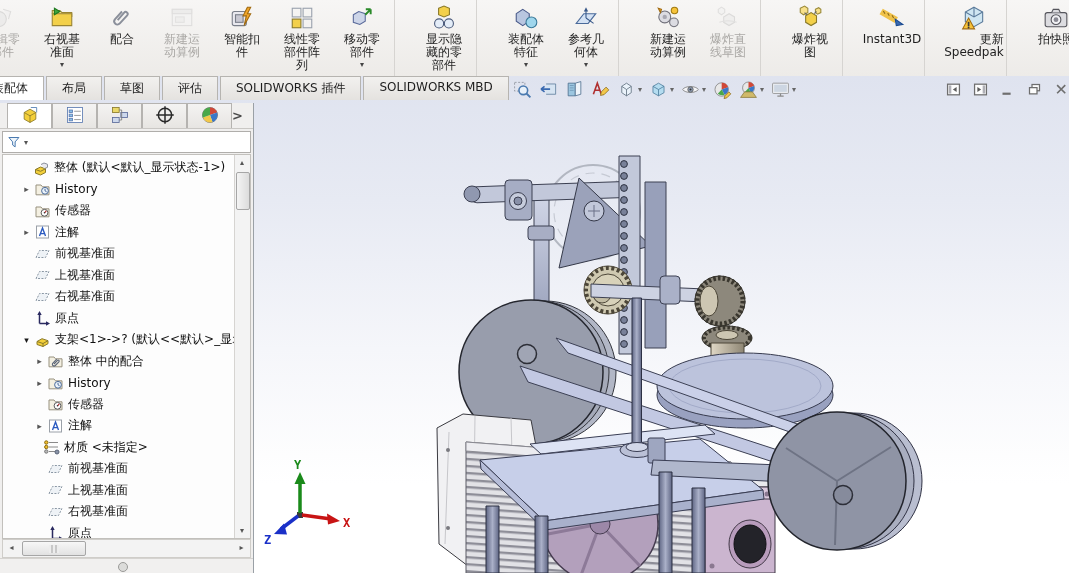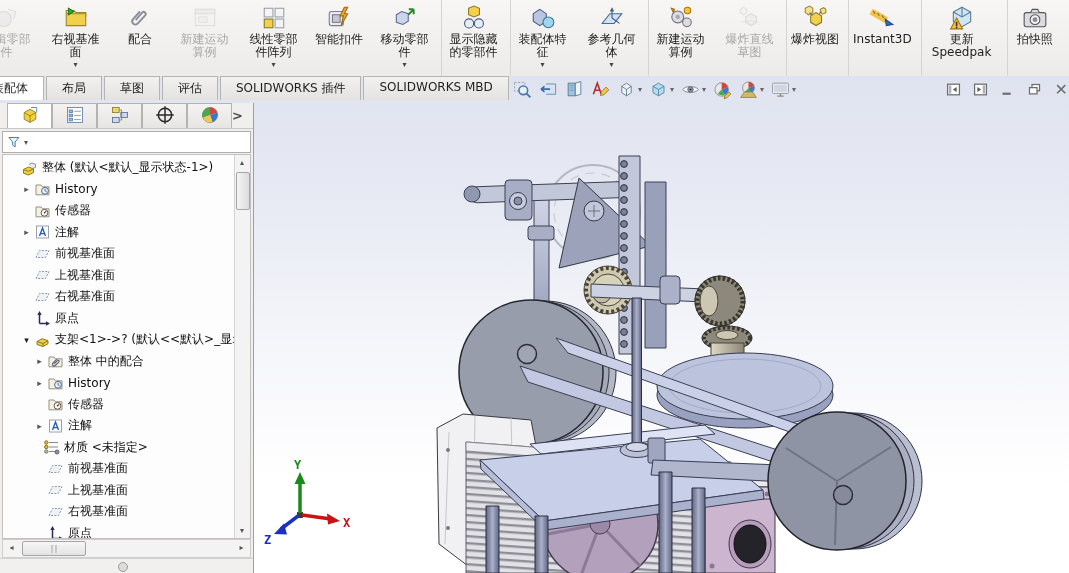--- a/index.html
+++ b/index.html
@@ -6,27 +6,27 @@
   body{width:1069px;height:573px;overflow:hidden;
        font-family:"DejaVu Sans","Liberation Sans",sans-serif;font-size:12px;color:#1e1e1e;}
   .app{position:relative;width:1069px;height:573px;overflow:hidden;background:#f0efed;}
 
   
   .toolbar{position:absolute;top:0;left:0;width:1069px;height:76px;
            background:linear-gradient(#f7f6f5,#edebe8);border-bottom:1px solid #cfcdca;
            display:flex;align-items:stretch;overflow:hidden;}
   .tbtn{display:flex;flex-direction:column;align-items:center;justify-content:flex-start;
         padding:5px 7px 1px;min-width:46px;position:relative;}
-  .tbtn.sep{border-left:1px solid #d6d4d1;margin-left:2px;padding-left:4px;}
+  .tbtn.sep{border-left:1px solid #d6d4d1;margin-left:2px;padding-left:26px;}
   .tbtn.partial{margin-left:-28px;}
   .ticon{width:26px;height:26px;flex:none;}
   .ticon svg{width:100%;height:100%;}
   .tbtn .lbl{font-size:12px;line-height:13px;text-align:center;max-width:55px;
              margin-top:2px;word-break:break-all;}
-  .tbtn.wide .lbl{max-width:72px;word-break:normal;}
+  .tbtn.wide .lbl{max-width:72px;word-break:normal;text-align:right;}
   .tbtn .dd{display:none;font-size:8px;color:#444;line-height:8px;margin-top:2px;}
   .tbtn.dropdown .dd{display:block;}
   .tbtn.disabled .lbl{color:#aaa8a5;}
   .tbtn.disabled .ticon{opacity:.38;filter:grayscale(1);}
 
   
   .content{position:absolute;top:76px;left:0;width:1069px;height:497px;
            background:linear-gradient(180deg,#dfe3ef 0%,#e7eaf3 25%,#f5f6fa 55%,#ffffff 82%);}
   .model-svg{position:absolute;left:253px;top:22px;z-index:1;}
 
@@ -121,38 +121,38 @@
       </div>
       <div class="tbtn disabled">
         <span class="ticon"><svg viewBox="0 0 24 24" width="100%" height="100%">
             <rect x="3" y="4" width="18" height="15" fill="#f2f2f2" stroke="#bdbdbd"></rect>
             <rect x="3" y="4" width="18" height="4" fill="#e0e0e0" stroke="#bdbdbd"></rect>
             <rect x="6" y="11" width="8" height="5" fill="#e6e6e6" stroke="#c8c8c8"></rect>
           </svg></span>
         <span class="lbl">新建运动算例</span>
 
       </div>
+      <div class="tbtn">
+        <span class="ticon"><svg viewBox="0 0 24 24" width="100%" height="100%">
+            <rect x="3" y="6" width="13" height="13" rx="2" fill="#e9e9ef" stroke="#7a7f8a"></rect>
+            <rect x="6" y="9" width="7" height="7" fill="#c8c8d2" stroke="#7a7f8a"></rect>
+            <path d="M17 2l-4 8h3l-2 9 6-11h-3l3-6z" fill="#f2a62a" stroke="#a06a10"></path>
+          </svg></span>
+        <span class="lbl">智能扣件</span>
+
+      </div>
       <div class="tbtn dropdown">
         <span class="ticon"><svg viewBox="0 0 24 24" width="100%" height="100%">
             <rect x="3" y="13" width="8" height="8" fill="#f3d04a" stroke="#8a7a2a"></rect>
             <rect x="13" y="13" width="8" height="8" fill="none" stroke="#98a0ac"></rect>
             <rect x="3" y="3" width="8" height="8" fill="none" stroke="#98a0ac"></rect>
             <rect x="13" y="3" width="8" height="8" fill="none" stroke="#98a0ac"></rect>
           </svg></span>
         <span class="lbl">线性零部件阵列</span>
         <span class="dd">▾</span>
-      </div>
-      <div class="tbtn">
-        <span class="ticon"><svg viewBox="0 0 24 24" width="100%" height="100%">
-            <rect x="3" y="6" width="13" height="13" rx="2" fill="#e9e9ef" stroke="#7a7f8a"></rect>
-            <rect x="6" y="9" width="7" height="7" fill="#c8c8d2" stroke="#7a7f8a"></rect>
-            <path d="M17 2l-4 8h3l-2 9 6-11h-3l3-6z" fill="#f2a62a" stroke="#a06a10"></path>
-          </svg></span>
-        <span class="lbl">智能扣件</span>
-
       </div>
       <div class="tbtn dropdown">
         <span class="ticon"><svg viewBox="0 0 24 24" width="100%" height="100%">
             <path d="M4 9l5-3 6 2v7l-5 3-6-2z" fill="#cdd5e8" stroke="#5a6a9a"></path>
             <path d="M15 9l5-5m0 0h-4.5M20 4v4.5" stroke="#2a8a2a" stroke-width="1.8" fill="none"></path>
           </svg></span>
         <span class="lbl">移动零部件</span>
         <span class="dd">▾</span>
       </div>
       <div class="tbtn sep">
@@ -565,21 +565,21 @@
         <span class="pexpand">&gt;</span>
       </div>
       <div class="filter-row">
         <span class="ficon"><svg viewBox="0 0 24 24" width="100%" height="100%">
               <path d="M3 4h16l-6 7v8l-4-3v-5z" fill="#eef5fb" stroke="#4a7ab0" stroke-width="1.6"></path>
             </svg></span>
         <span class="fdd">▾</span>
       </div>
       <div class="tree">
         <div class="tree-rows">
-          <div class="trow" style="padding-left: 4px;">
+          <div class="trow" style="padding-left: 16px;">
               <span class="arr"></span>
               <span class="ticon16"><svg viewBox="0 0 16 16" width="100%" height="100%">
                   <path d="M2 9.5L7 7l5 1.8v3.7l-5 2.5-5-1.8z" fill="#f3cf3a" stroke="#8a7a2a"></path>
                   <path d="M7.5 4.5l3-1.5 3.5 1.3v3L11 8.6" fill="#e8e8ee" stroke="#8a8f9a"></path>
                   <path d="M2 9.5l5 1.8 5-2.5" fill="none" stroke="#8a7a2a"></path>
                 </svg></span>
               <span class="tlabel">整体  (默认&lt;默认_显示状态-1&gt;)</span>
             </div>
             <div class="trow" style="padding-left: 17px;">
               <span class="arr collapsed">▸</span>

